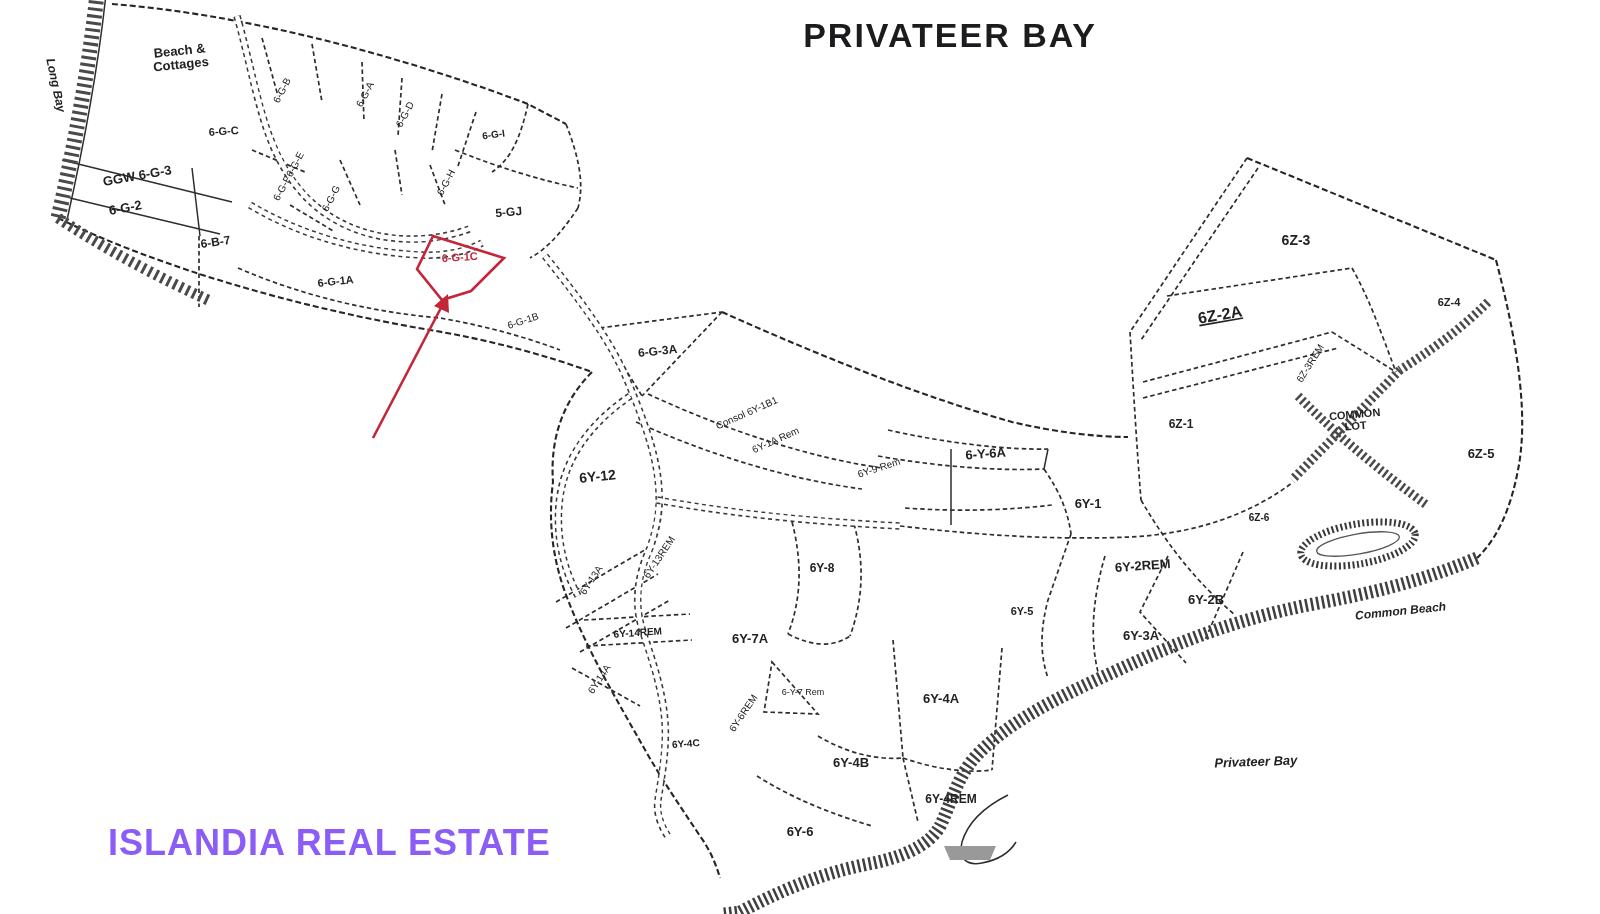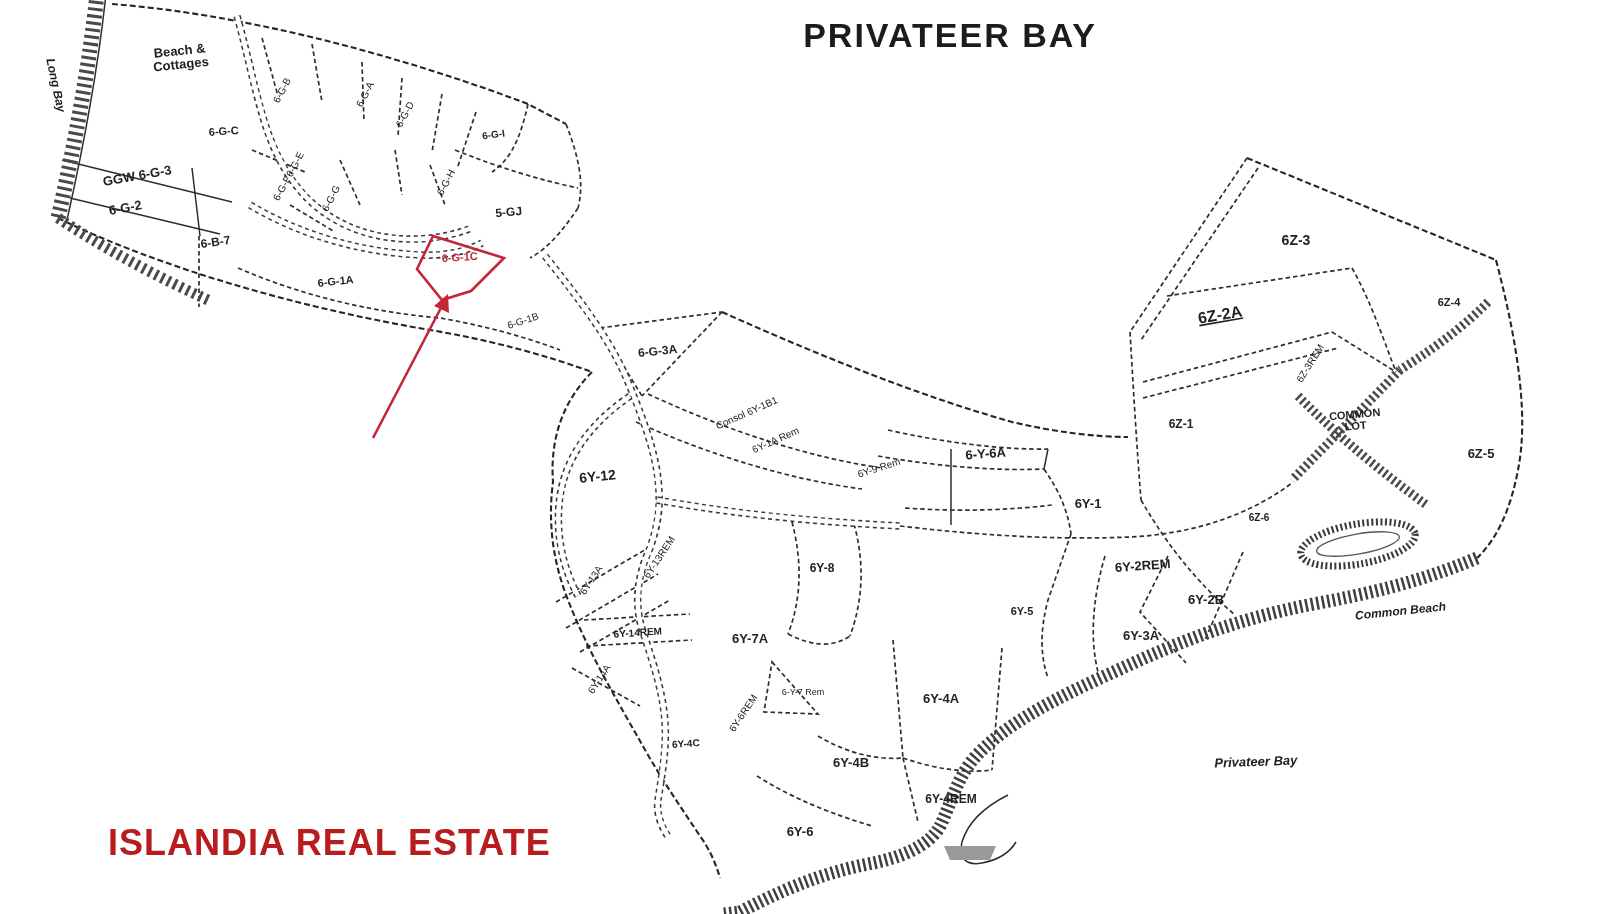--- a/index.html
+++ b/index.html
@@ -195,14 +195,14 @@
         <text x="1181" y="428" text-anchor="middle" font-size="12" font-family="&quot;Liberation Sans&quot;,&quot;DejaVu Sans&quot;,sans-serif" fill="#222222" font-weight="700"><tspan x="1181">6Z-1</tspan></text>
         <text x="1449" y="306" text-anchor="middle" font-size="11" font-family="&quot;Liberation Sans&quot;,&quot;DejaVu Sans&quot;,sans-serif" fill="#222222" font-weight="700"><tspan x="1449">6Z-4</tspan></text>
         <text x="1259" y="521" text-anchor="middle" font-size="10" font-family="&quot;Liberation Sans&quot;,&quot;DejaVu Sans&quot;,sans-serif" fill="#222222" font-weight="700"><tspan x="1259">6Z-6</tspan></text>
         <text x="1355" y="418" text-anchor="middle" font-size="11" font-family="&quot;Liberation Sans&quot;,&quot;DejaVu Sans&quot;,sans-serif" fill="#222222" font-weight="700" transform="rotate(-5 1355 418)"><tspan x="1355">COMMON</tspan><tspan x="1355" dy="1.05em">LOT</tspan></text>
         <text x="1481" y="458" text-anchor="middle" font-size="13" font-family="&quot;Liberation Sans&quot;,&quot;DejaVu Sans&quot;,sans-serif" fill="#222222" font-weight="700"><tspan x="1481">6Z-5</tspan></text>
         <text x="1401" y="615" text-anchor="middle" font-size="12" font-family="&quot;Liberation Sans&quot;,&quot;DejaVu Sans&quot;,sans-serif" fill="#222222" font-weight="700" font-style="italic" transform="rotate(-6 1401 615)"><tspan x="1401">Common Beach</tspan></text>
         <text x="1256" y="766" text-anchor="middle" font-size="13" font-family="&quot;Liberation Sans&quot;,&quot;DejaVu Sans&quot;,sans-serif" fill="#222222" font-weight="700" font-style="italic" transform="rotate(-2 1256 766)"><tspan x="1256">Privateer Bay</tspan></text>
       </g>
   </svg>
 
-  <div class="credit" style="color: #b91c1c;">ISLANDIA REAL ESTATE</div>
+  <div class="credit" style="color: #8b5cf6;">ISLANDIA REAL ESTATE</div>
 </div>
 
 </body></html>

